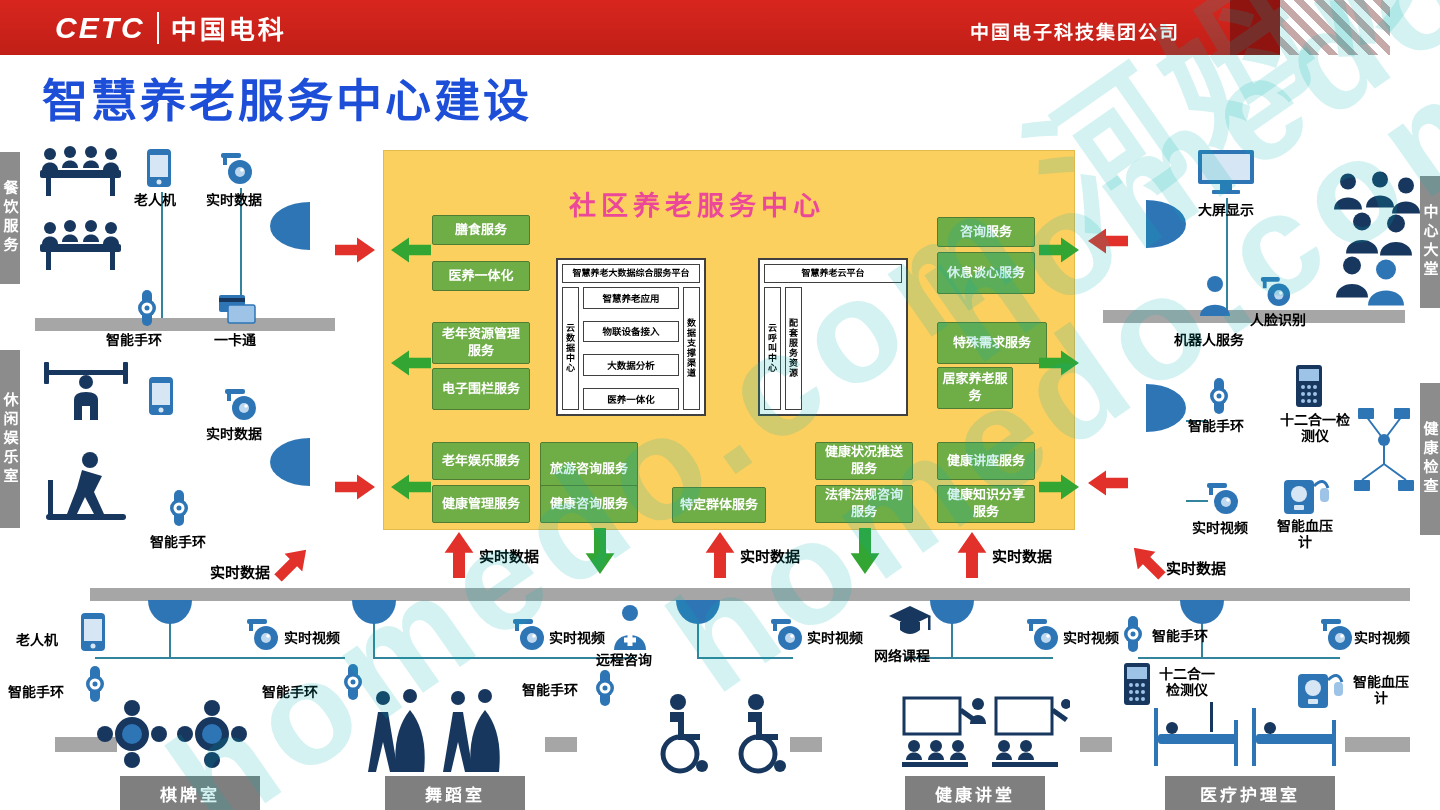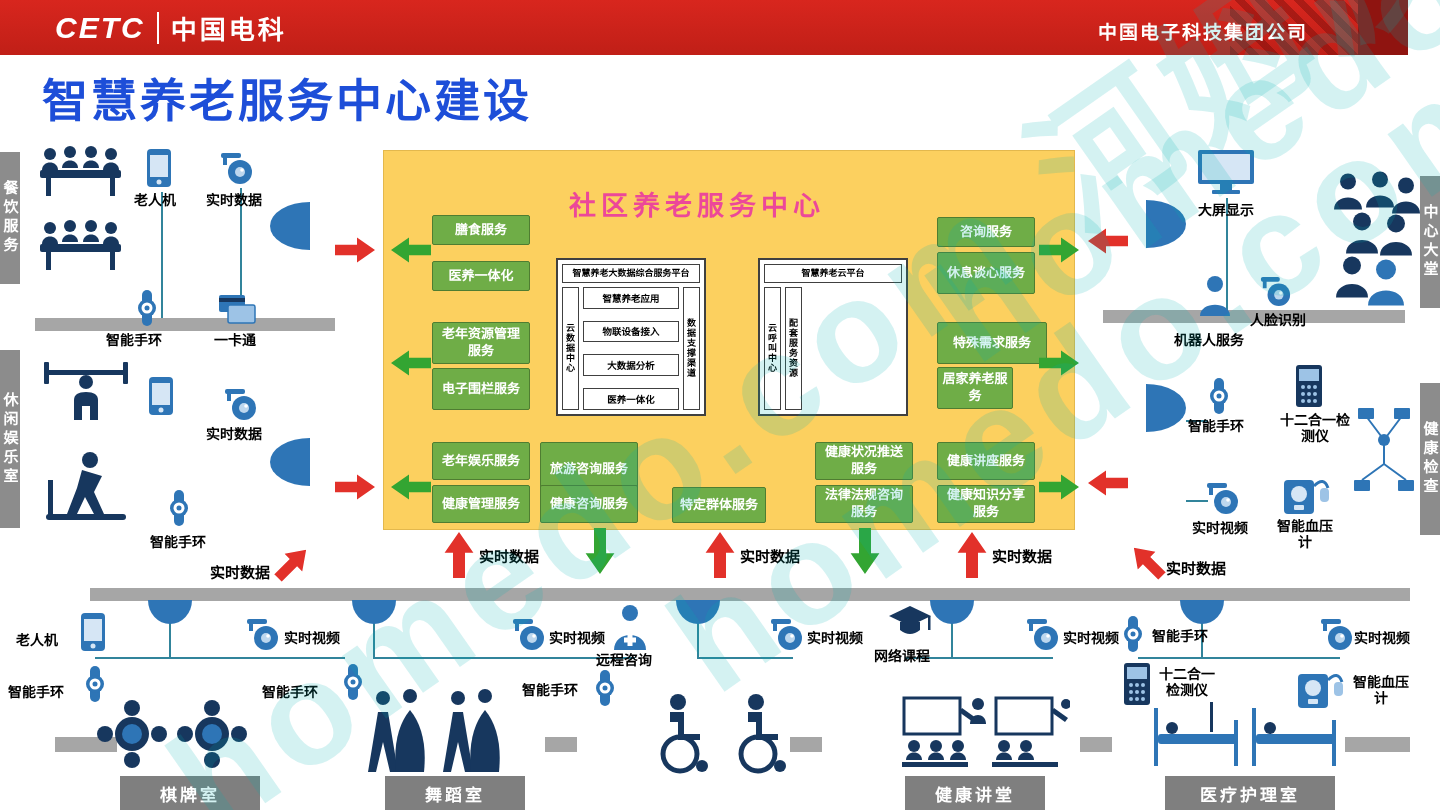--- a/index.html
+++ b/index.html
@@ -1,19 +1,19 @@
 <!DOCTYPE html>
 <html lang="zh-CN"><head>
 <meta charset="utf-8">
 <style>
   *{margin:0;padding:0;box-sizing:border-box}
   body{font-family:"Liberation Sans","DejaVu Sans",sans-serif;background:#fff}
   .slide{position:relative;width:1440px;height:810px;background:#fff;overflow:hidden}
   
-  .header{position:absolute;left:0;top:0;width:1408px;height:55px;background:linear-gradient(180deg,#d8261e,#c01f17);z-index:5}
+  .header{position:absolute;left:0;top:0;width:1280px;height:55px;background:linear-gradient(180deg,#d8261e,#c01f17);z-index:5}
   .header-pattern{position:absolute;left:1230px;top:0;width:160px;height:55px;background:repeating-linear-gradient(45deg,rgba(90,8,6,.35) 0 7px,transparent 7px 14px)}
   .header-endcap{position:absolute;right:0;top:0;width:50px;height:55px;background:#8f1410}
   .logo{position:absolute;left:55px;top:9px;display:flex;align-items:center;gap:12px;color:#fff}
   .logo-acronym{font-size:30px;font-weight:bold;font-style:italic;letter-spacing:2px}
   .logo-divider{width:2px;height:32px;background:#fff}
   .logo-name{font-size:26px;font-weight:bold;letter-spacing:3px}
   .company{position:absolute;right:100px;top:17px;color:#fff;font-size:19px;font-weight:bold;letter-spacing:2px}
   .page-title{position:absolute;left:42px;top:64px;font-size:46px;font-weight:bold;color:#1d4ed8;letter-spacing:3px;z-index:4}
   
   .rail{position:absolute;width:20px;background:#8c8c8c;color:#fff;font-size:15px;font-weight:bold;writing-mode:vertical-rl;letter-spacing:4px;display:flex;align-items:center;justify-content:center;z-index:4}

